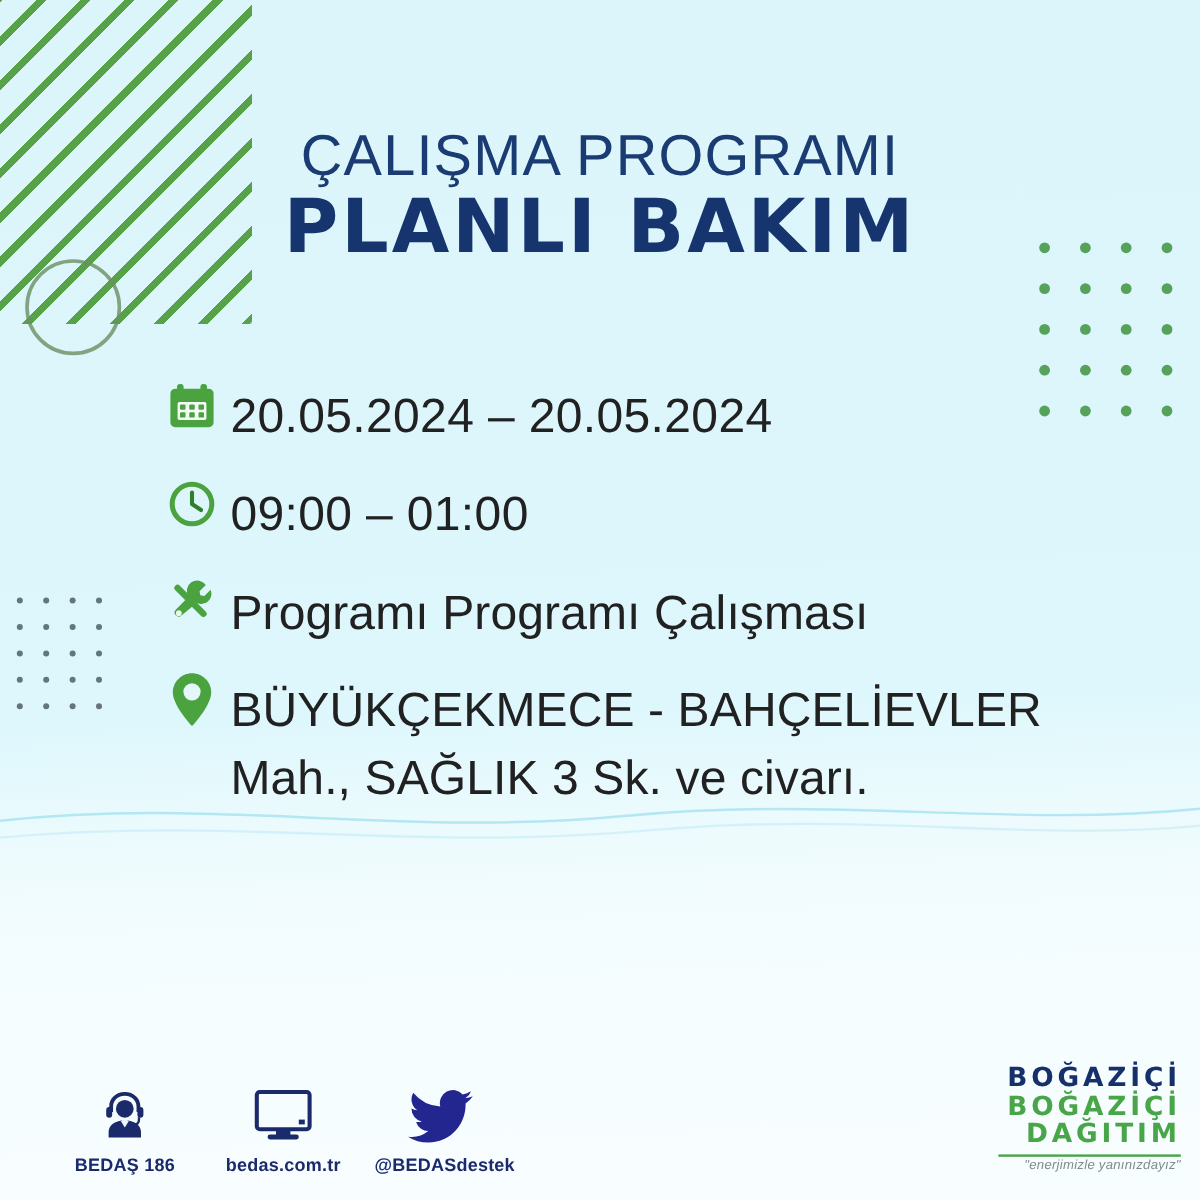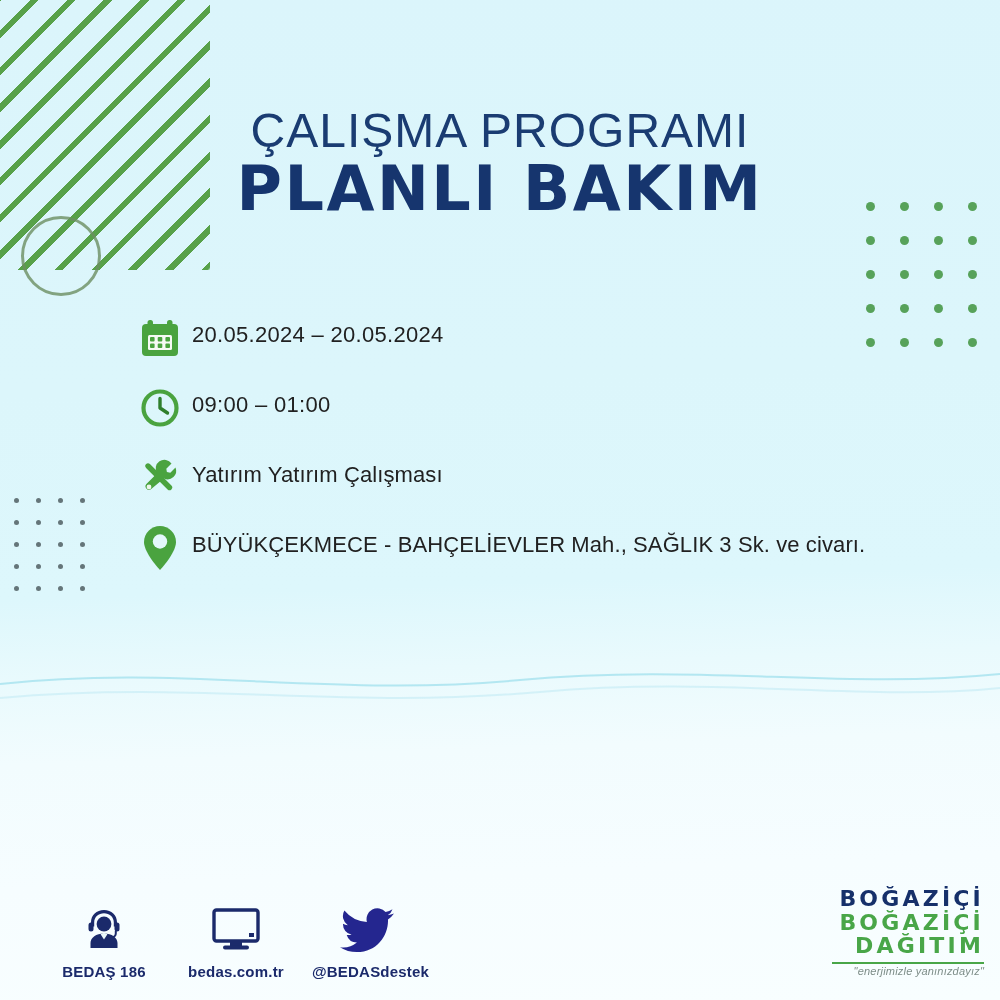--- a/index.html
+++ b/index.html
@@ -121,21 +121,21 @@
   }
   .row .ico {
     width: 54px;
     min-width: 54px;
     height: 52px;
     display: flex;
     align-items: center;
     justify-content: flex-start;
   }
   .row .txt {
-    font-size: 22px;
+    font-size: 40px;
     color: #212121;
     line-height: 1.42;
     padding-top: 7px;
     letter-spacing: .1px;
   }
   #row-date .txt, #row-time .txt { letter-spacing: .3px; }
   #row-loc .txt { max-width: 790px; }
 
   
   #footer {
@@ -296,21 +296,21 @@
     <div class="row" id="row-work">
       <span class="ico">
         <svg width="44" height="44" viewBox="0 0 44 44">
           <g stroke="#4aa33f" stroke-width="5.4" stroke-linecap="round">
             <line x1="10" y1="10" x2="31.5" y2="31.5"></line>
           </g>
           <path d="M33.5 7.5 l-5.2 5.2 0.6 3.4 3.4 0.6 5.2-5.2 a8.6 8.6 0 0 1 -11.6 11 L13.2 32.9 a3.4 3.4 0 0 1 -4.8 -4.8 L19.2 17.3 A8.6 8.6 0 0 1 33.5 7.5 z" fill="#4aa33f"></path>
           <circle cx="11" cy="31" r="2.4" fill="#ffffff" opacity=".9"></circle>
         </svg>
       </span>
-      <span class="txt">Yatırım Yatırım Çalışması</span>
+      <span class="txt">Programı Programı Çalışması</span>
     </div>
 
     <div class="row" id="row-loc">
       <span class="ico">
         <svg width="44" height="50" viewBox="0 0 44 50">
           <path d="M22 3 C13.2 3 6 10.2 6 19 C6 30 22 47 22 47 C22 47 38 30 38 19 C38 10.2 30.8 3 22 3 z" fill="#4aa33f"></path>
           <circle cx="22" cy="18.5" r="7.2" fill="#e4f8fb"></circle>
         </svg>
       </span>
       <span class="txt">BÜYÜKÇEKMECE - BAHÇELİEVLER Mah., SAĞLIK 3 Sk. ve civarı.</span>

